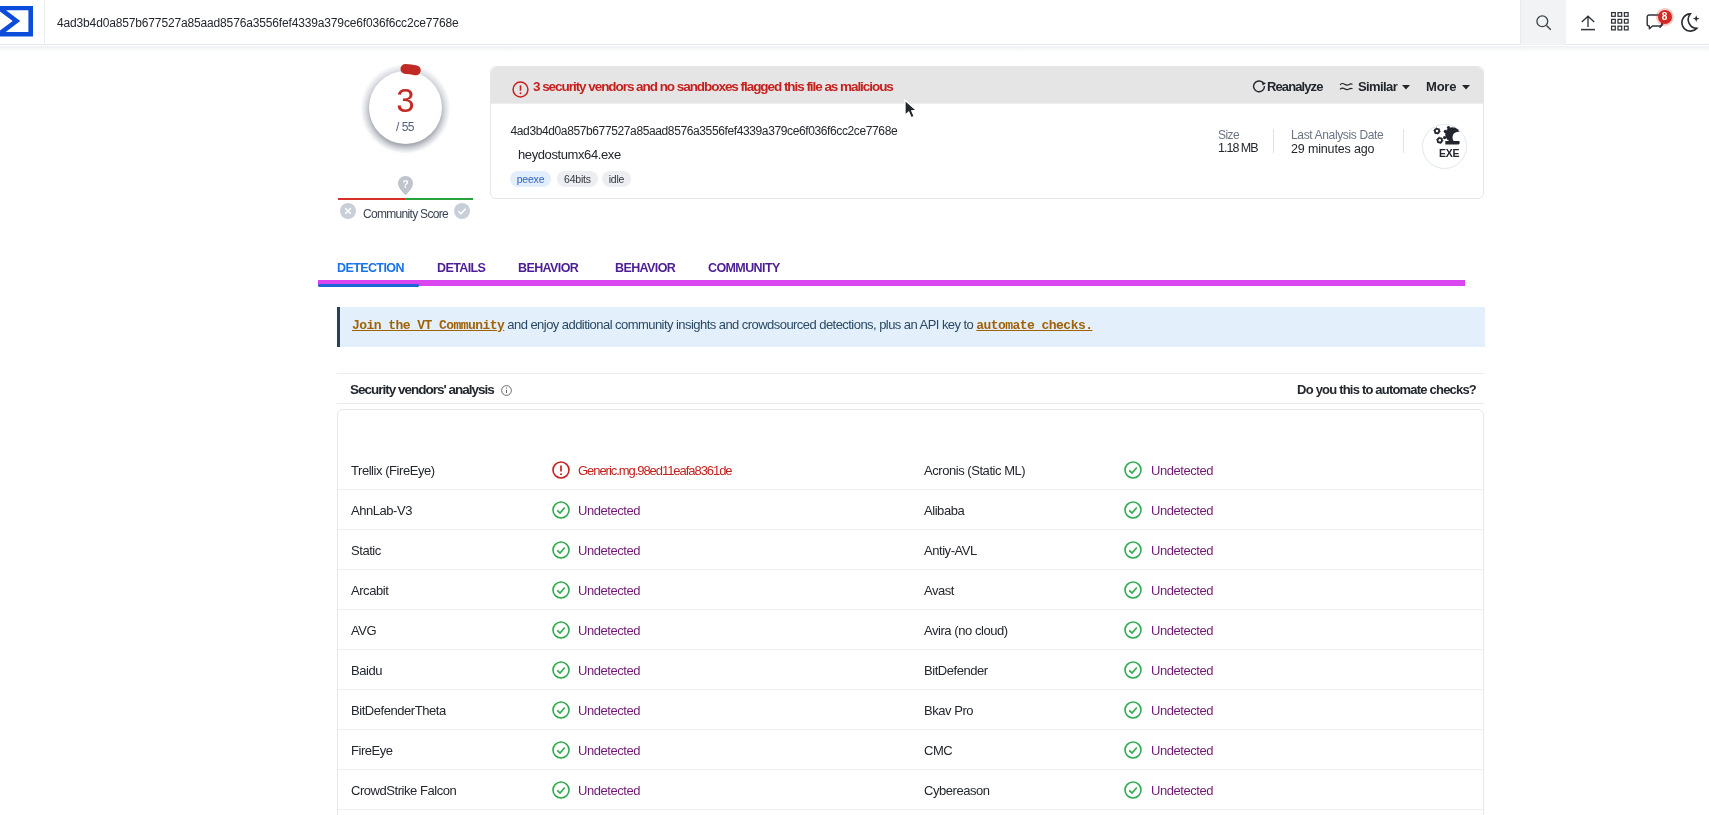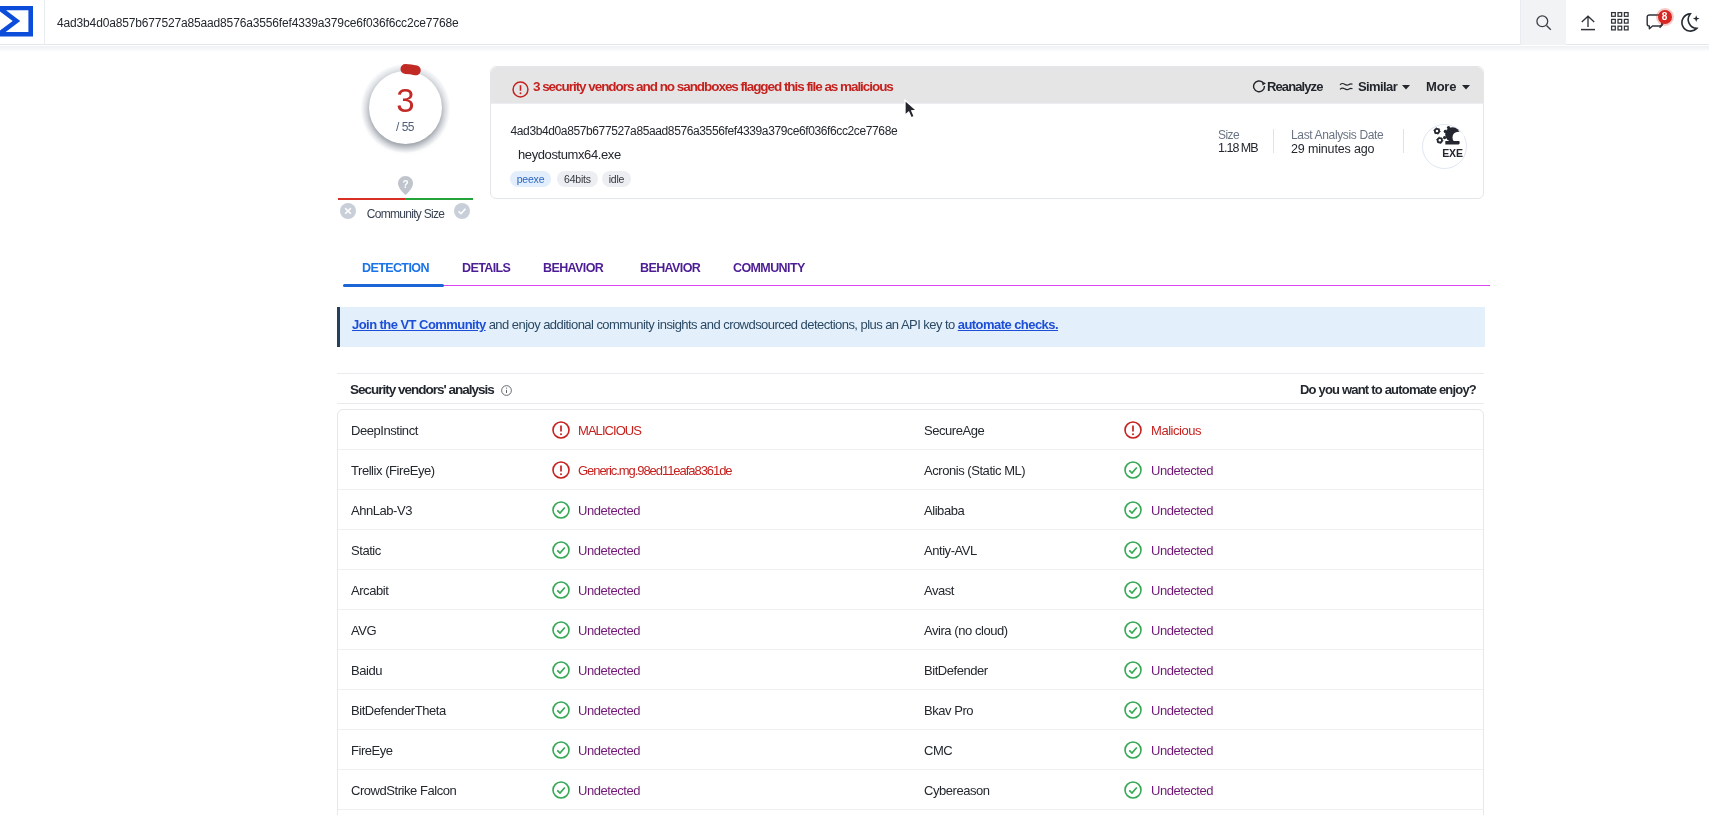--- a/index.html
+++ b/index.html
@@ -51,31 +51,31 @@
     line-height:16px; padding:0 7px; letter-spacing:-0.2px;}
   .tagblue { background:#e2eefb; color:#2b66c4; }
   .taggray { background:#eceef1; color:#33383f; }
   .flabel { position:absolute; font-size:12px; color:#6b7484; letter-spacing:-0.45px; }
   .fvalue { position:absolute; font-size:12.5px; color:#23272e; letter-spacing:-0.4px; }
   .vsep { position:absolute; width:1px; height:24px; background:#dfe3e8; }
   #exebubble { position:absolute; left:931px; top:56.5px; width:45px; height:45px; border-radius:50%;
     background:#fff; border:1px solid #dfe7f2; }
 
   
-  #tabsrow { position:absolute; left:343px; top:253px; width:1147px; height:33px;
-    border-bottom:1px solid #d946ef; }
+  #tabsrow { position:absolute; left:318px; top:253px; width:1147px; height:33px;
+    border-bottom:6px solid #d946ef; }
   .tab { position:absolute; top:7.5px; font-size:12.5px; font-weight:bold; letter-spacing:-0.6px; color:#4c1d95; }
   #tab_active { color:#1a73e8; }
   #tabline { position:absolute; left:0px; top:31px; width:101px; height:3px; background:#1a66d6; border-radius:2px;}
 
   
   #banner { position:absolute; left:337px; top:307px; width:1148px; height:40px; background:#e3f0fb;
     border-left:3px solid #24405c; }
   #banner .in { position:absolute; left:12px; top:10px; font-size:13px; color:#2b4964; letter-spacing:-0.55px;}
-  #banner a { color:#1d4ed8; font-weight:bold; text-decoration:underline; }
+  #banner a { color:#a16207; font-weight:bold; text-decoration:underline;font-family:Liberation Mono, monospace; }
 
   
   #secrow { position:absolute; left:337px; top:373px; width:1147px; height:31px;
     border-top:1px solid #e9ebee; border-bottom:1px solid #e9ebee; background:#fff; }
   #sectitle { position:absolute; left:13px; top:8px; font-size:13.5px; font-weight:bold;
     color:#23272e; letter-spacing:-1.0px; }
   #secright { position:absolute; right:8px; top:8px; font-size:13px; font-weight:bold;
     color:#23272e; letter-spacing:-0.8px; }
 
   
@@ -148,21 +148,21 @@
 <div class="cbtn" style="left:340px; top:203px;">
   <svg width="16" height="16" viewBox="0 0 16 16">
       <path d="M5.2 5.2 L10.8 10.8 M10.8 5.2 L5.2 10.8" stroke="#fff" stroke-width="1.6"></path>
     </svg>
 </div>
 <div class="cbtn" style="left:454px; top:203px;">
   <svg width="16" height="16" viewBox="0 0 16 16">
       <path d="M4.5 8.2 L7 10.7 L11.5 5.7" stroke="#fff" stroke-width="1.6" fill="none"></path>
     </svg>
 </div>
-<div id="cscoretext">Community Size</div>
+<div id="cscoretext">Community Score</div>
 
 <div id="card">
   <div id="cardhead">
     <svg class="abs" style="left:21px;top:14px" width="17" height="17" viewBox="0 0 16 16">
       <circle cx="8" cy="8" r="7" fill="none" stroke="#c5221f" stroke-width="1.4"></circle>
       <line x1="8" y1="4" x2="8" y2="9.2" stroke="#c5221f" stroke-width="1.5"></line>
       <circle cx="8" cy="11.6" r="0.9" fill="#c5221f"></circle>
     </svg>
     <div id="alerttxt">3 security vendors and no sandboxes flagged this file as malicious</div>
     <svg class="abs" style="left:761px;top:13px" width="14" height="14" viewBox="0 0 14 14">
@@ -204,21 +204,21 @@
       </g>
       <g fill="#23262e">
         <circle cx="25.5" cy="8.5" r="7.3"></circle>
         <circle cx="21.5" cy="1.6" r="1.6"></circle>
         <circle cx="18.3" cy="5.4" r="1.6"></circle>
         <circle cx="17.6" cy="11.6" r="1.6"></circle>
       </g>
       <circle cx="31.2" cy="11.4" r="5.7" fill="#fff"></circle>
       <path d="M18.3 15.1 h13.8 a2.1 2.1 0 0 1 -0.6 3.4 h-13.2 z" fill="#23262e"></path>
     </svg>
-    <div class="abs" style="left:8px;top:22px;width:43px;text-align:center;font-size:10.5px;font-weight:bold;color:#23262e;letter-spacing:-0.2px;">EXE</div>
+    <div class="abs" style="left:16px;top:22px;width:43px;font-size:10.5px;font-weight:bold;color:#23262e;letter-spacing:-0.2px;">EXE</div>
   </div>
 </div>
 
 <svg class="abs" style="left:903.5px; top:98.5px; z-index:9" width="15" height="22" viewBox="0 0 15 22">
   <path d="M1 1.2 L1 16.2 L4.7 13 L7.2 18.8 L10.3 17.4 L7.8 11.8 L12.6 11.4 Z" fill="#23272d" stroke="#fff" stroke-width="1.3"></path>
 </svg>
 
 <div id="tabsrow">
   <div class="tab" id="tab_active" style="left:19px;">DETECTION</div>
   <div class="tab" style="left:119px;">DETAILS</div>
@@ -232,47 +232,31 @@
     <div class="in"><a>Join the VT Community</a> and enjoy additional community insights and crowdsourced detections, plus an API key to <a>automate checks.</a></div>
   </div>
 
 <div id="secrow">
   <div id="sectitle">Security vendors' analysis</div>
   <svg class="abs" style="left:164px; top:10.5px;" width="11" height="11" viewBox="0 0 14 14">
     <circle cx="7" cy="7" r="6.2" fill="none" stroke="#5f6368" stroke-width="1.2"></circle>
     <line x1="7" y1="6.2" x2="7" y2="10.2" stroke="#5f6368" stroke-width="1.3"></line>
     <circle cx="7" cy="3.9" r="0.8" fill="#5f6368"></circle>
   </svg>
-  <div id="secright">Do you want to automate enjoy?</div>
+  <div id="secright">Do you this to automate checks?</div>
 </div>
 
 <div id="vtable">
-    <div class="vrow" style="top:0px">
-      <div class="vname" style="left:13px">DeepInstinct</div>
+    <div class="vrow" style="top:40px">
+      <div class="vname" style="left:13px">Trellix (FireEye)</div>
       <svg class="icn" style="left:214px">
         <circle cx="9" cy="9" r="8" fill="none" stroke="#c5221f" stroke-width="1.6"></circle>
         <line x1="9" y1="4.5" x2="9" y2="10.5" stroke="#c5221f" stroke-width="1.7"></line>
         <circle cx="9" cy="13.2" r="1" fill="#c5221f"></circle>
       </svg>
-      <div class="vres red" style="left:240px"><span style="letter-spacing:-0.95px">MALICIOUS</span></div>
-      <div class="vname" style="left:586px">SecureAge</div>
-      <svg class="icn" style="left:786px">
-        <circle cx="9" cy="9" r="8" fill="none" stroke="#c5221f" stroke-width="1.6"></circle>
-        <line x1="9" y1="4.5" x2="9" y2="10.5" stroke="#c5221f" stroke-width="1.7"></line>
-        <circle cx="9" cy="13.2" r="1" fill="#c5221f"></circle>
-      </svg>
-      <div class="vres red" style="left:813px">Malicious</div>
-    </div>
-    <div class="vrow" style="top:40px">
-      <div class="vname" style="left:13px">Trellix (FireEye)</div>
-      <svg class="icn" style="left:214px">
-        <circle cx="9" cy="9" r="8" fill="none" stroke="#c5221f" stroke-width="1.6"></circle>
-        <line x1="9" y1="4.5" x2="9" y2="10.5" stroke="#c5221f" stroke-width="1.7"></line>
-        <circle cx="9" cy="13.2" r="1" fill="#c5221f"></circle>
-      </svg>
       <div class="vres red" style="left:240px"><span style="letter-spacing:-1.05px">Generic.mg.98ed11eafa8361de</span></div>
       <div class="vname" style="left:586px">Acronis (Static ML)</div>
       <svg class="icn" style="left:786px">
         <circle cx="9" cy="9" r="8" fill="none" stroke="#34a853" stroke-width="1.6"></circle>
         <path d="M5.2 9.3 L8 12 L12.8 6.5" fill="none" stroke="#34a853" stroke-width="1.7"></path>
       </svg>
       <div class="vres" style="left:813px">Undetected</div>
     </div>
     <div class="vrow" style="top:80px">
       <div class="vname" style="left:13px">AhnLab-V3</div>

